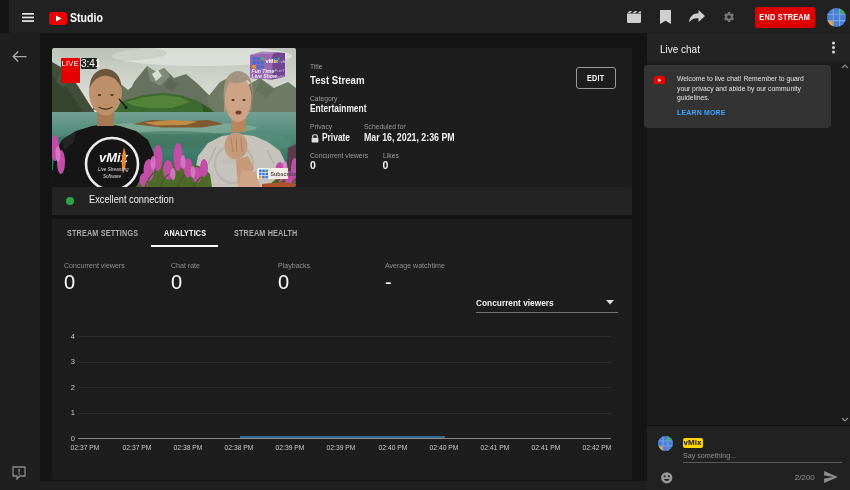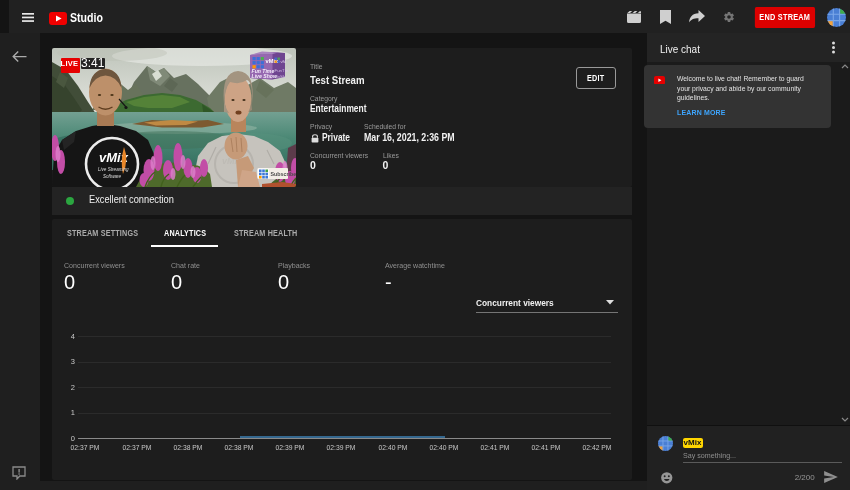--- a/index.html
+++ b/index.html
@@ -225,22 +225,22 @@
           <rect x="210.2" y="127.9" width="2.6" height="2.6"></rect>
           <rect x="213.4" y="127.9" width="2.6" height="2.6"></rect>
         </g>
 <rect x="213.4" y="121.5" width="2.6" height="2.6" fill="#43a047"></rect>
 <rect x="207" y="127.9" width="2.6" height="2.6" fill="#fb9b00"></rect>
 <text x="218.5" y="128.3" font-family="Liberation Sans" font-weight="bold" font-size="5.6" fill="#4a4a4a" transform="scale(0.95,1)" transform-origin="218.5 128.3">Subscribe</text>
 </g>
 </svg>
 </div>
 
-<div class="abs" style="left:60.5px;top:57.8px;width:19.5px;height:15px;background:#e60000;border-radius:1px;color:#fff;font-size:7.5px;font-weight:bold;letter-spacing:0.3px;line-height:11px">LIVE</div>
-<div class="abs" style="left:81px;top:57.8px;width:24px;height:11px;background:rgba(12,12,12,0.88);border-radius:1px;color:#fff;font-size:12px;text-align:left;line-height:11px">3:41</div>
+<div class="abs" style="left:60.5px;top:57.8px;width:19.5px;height:25px;background:#e60000;border-radius:1px;color:#fff;font-size:7.5px;font-weight:normal;letter-spacing:0.3px;text-align:center;line-height:11px">LIVE</div>
+<div class="abs" style="left:81px;top:57.8px;width:16px;height:11px;background:rgba(12,12,12,0.88);border-radius:1px;color:#fff;font-size:10px;text-align:left;line-height:11px">3:41</div>
 
 <div class="abs lab sx" style="left:310px;top:61.9px">Title</div>
 <div class="abs val sx" style="left:310px;top:73.6px;transform:scaleX(0.92)">Test Stream</div>
 <div class="abs lab sx" style="left:310px;top:94.3px">Category</div>
 <div class="abs val sx" style="left:310px;top:101.8px;transform:scaleX(0.8)">Entertainment</div>
 <div class="abs lab sx" style="left:310px;top:122.1px">Privacy</div>
 <svg class="abs" style="left:310.5px;top:133.5px" width="8" height="9" viewBox="0 0 8 9">
     <path d="M1.6,3.8 L1.6,2.5 Q1.6,0.7 4,0.7 Q6.4,0.7 6.4,2.5 L6.4,3.8" fill="none" stroke="#ddd" stroke-width="1.1"></path>
     <rect x="0.6" y="3.8" width="6.8" height="4.8" rx="0.8" fill="#ddd"></rect>
   </svg>

